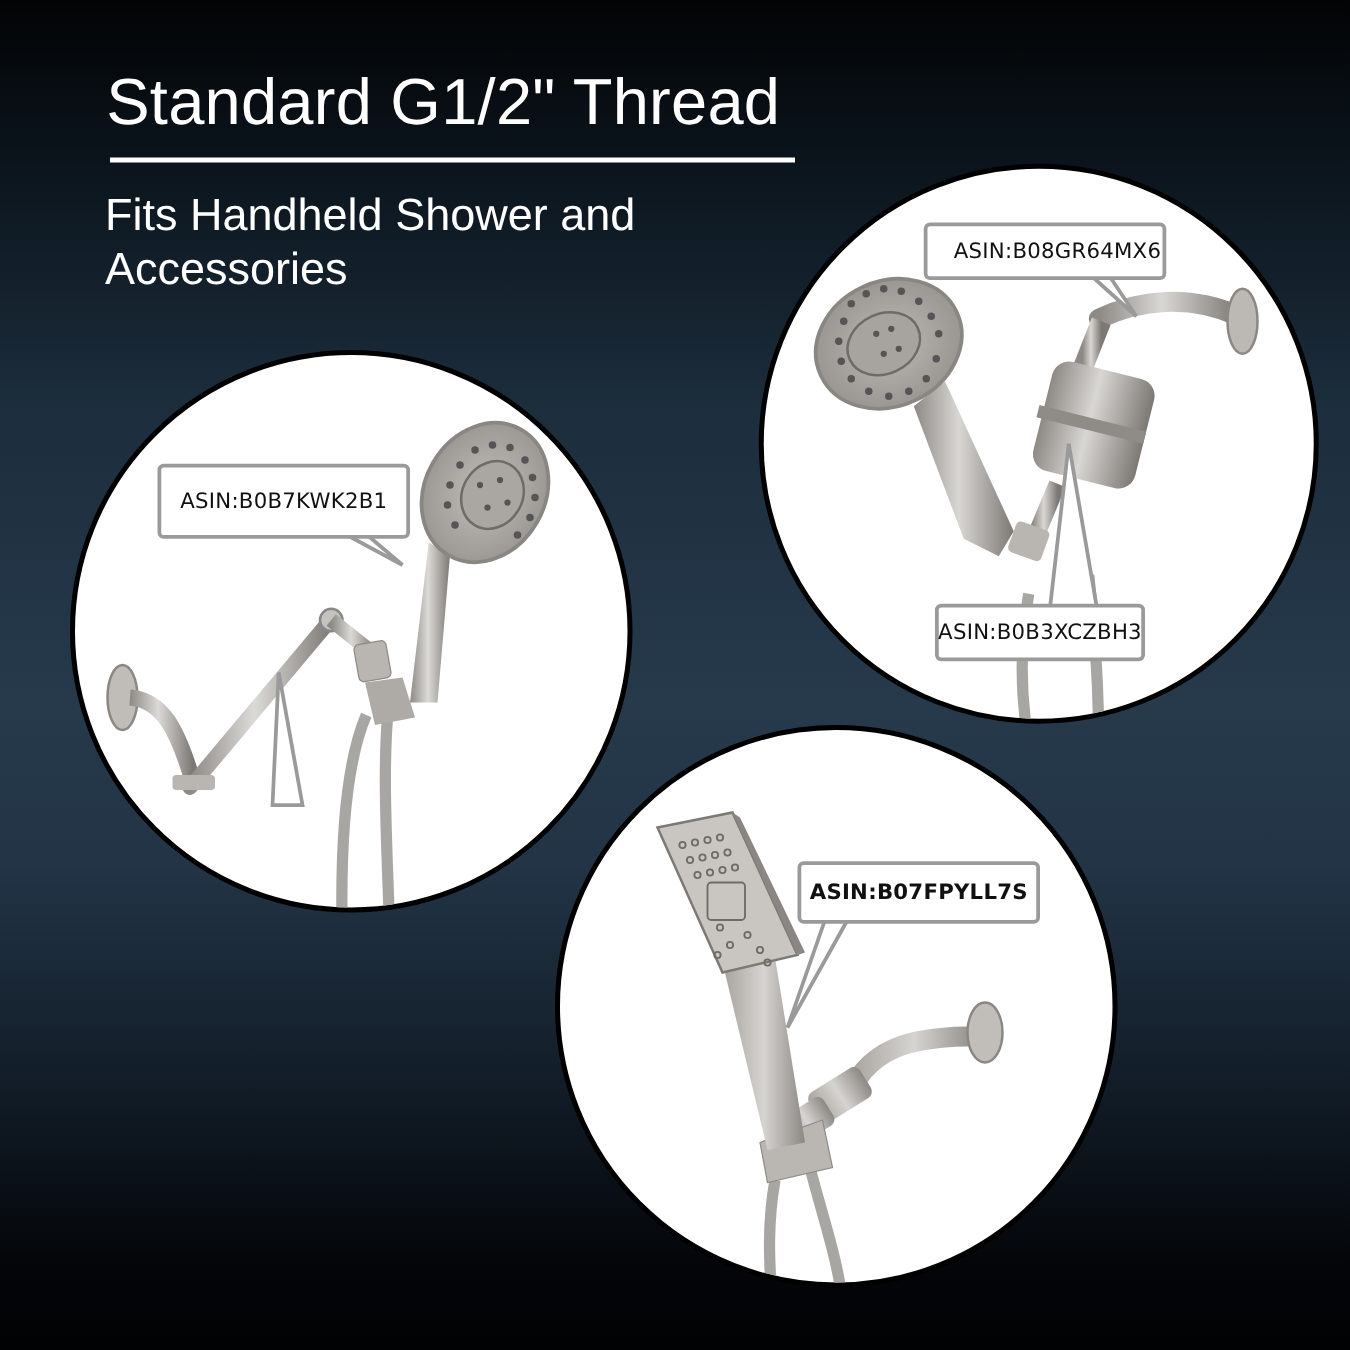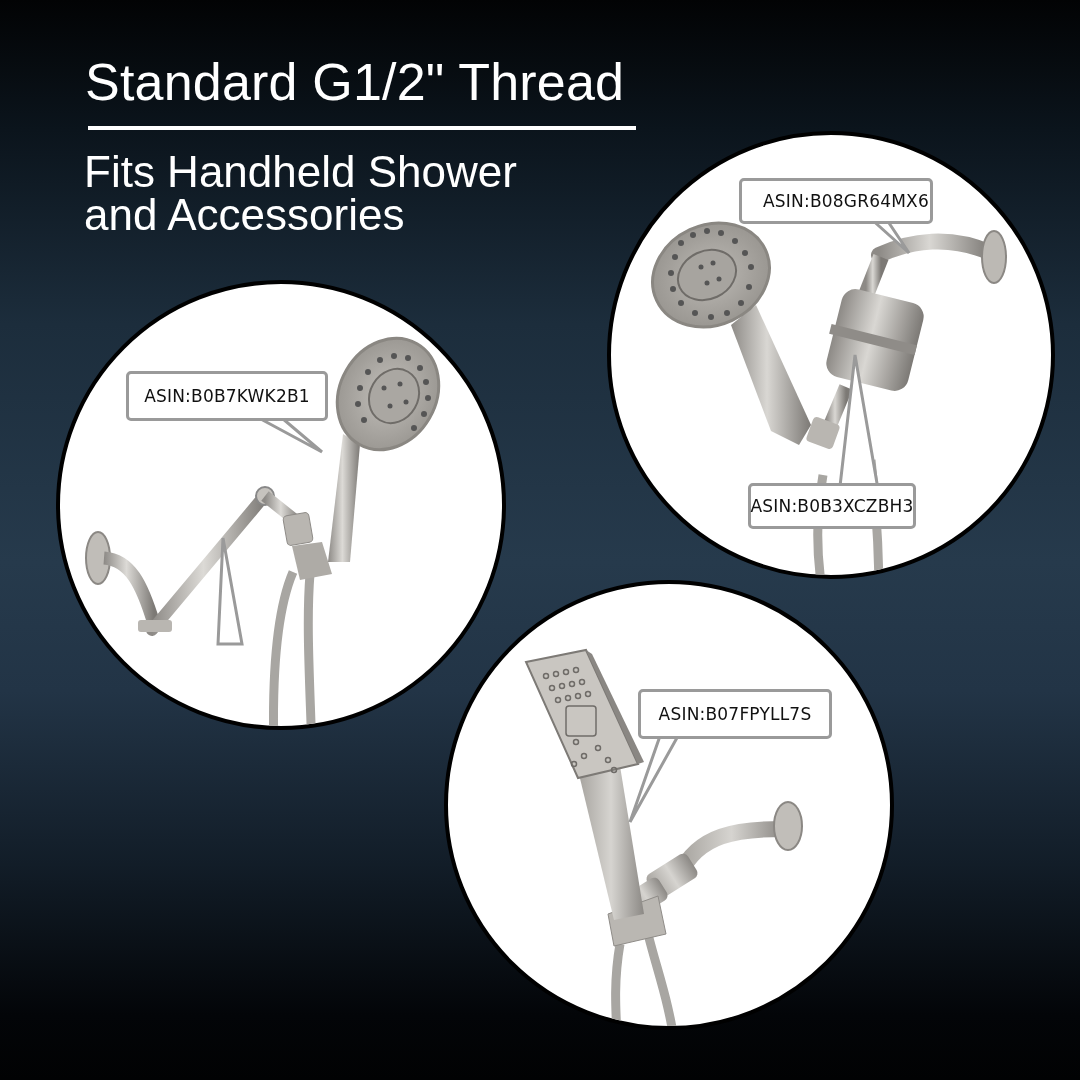--- a/index.html
+++ b/index.html
@@ -1,21 +1,21 @@
 <!DOCTYPE html>
 <html><head>
 <meta charset="utf-8">
 <style>
   html,body{margin:0;padding:0;}
   body{width:1080px;height:1080px;overflow:hidden;position:relative;
     background:linear-gradient(180deg,#020304 0%,#0b141c 12%,#1c2d3c 30%,#263a4c 52%,#223446 64%,#121d28 80%,#030508 94%,#010203 100%);
     font-family:"Liberation Sans",sans-serif;}
   .title{position:absolute;left:85px;top:52px;color:#fff;font-size:52px;font-weight:400;letter-spacing:0.2px;white-space:nowrap;}
   .rule{position:absolute;left:88px;top:126px;width:548px;height:4px;background:#fff;}
-  .subtitle{position:absolute;left:84px;top:150px;color:#fff;font-size:44px;font-weight:300;line-height:43px;width:470px;}
+  .subtitle{position:absolute;left:84px;top:150px;color:#fff;font-size:36px;font-weight:300;line-height:43px;width:470px;}
   .circle{position:absolute;border-radius:50%;background:#fff;border:4px solid #000;box-sizing:border-box;overflow:hidden;}
   .circle svg{position:absolute;left:0;top:0;}
   .label{position:absolute;background:#fff;border:3px solid #9a9a9a;border-radius:5px;box-sizing:border-box;
     color:#111;font-family:"DejaVu Sans",sans-serif;font-size:17px;letter-spacing:0.2px;
     display:flex;align-items:center;justify-content:center;white-space:nowrap;}
 </style>
 </head>
 <body>
 
 <div class="title">Standard G1/2" Thread</div>
@@ -130,21 +130,21 @@
         <circle cx="304" cy="136" r="3"></circle>
       <circle cx="324" cy="104" r="2.5"></circle>
         <circle cx="340" cy="100" r="2.5"></circle>
         <circle cx="330" cy="122" r="2.5"></circle>
         <circle cx="346" cy="118" r="2.5"></circle>
     </g>
 
     <polygon points="158,112 196,112 262,168" fill="#fff" stroke="#9a9a9a" stroke-width="3"></polygon>
     <polygon points="158,360 163,254 182,360" fill="#fff" stroke="#9a9a9a" stroke-width="3"></polygon>
   </svg>
-  <div class="label" style="left:66px;top:87px;width:202px;height:50px;">ASIN:B0B7KWK2B1</div>
+  <div class="label" style="left:66px;top:87px;width:202px;height:60px;">ASIN:B0B7KWK2B1</div>
 </div>
 
 <div class="circle" style="left:444px;top:580px;width:450px;height:450px;">
   <svg width="450" height="450" viewBox="0 0 450 450">
     <defs>
       <linearGradient id="metal3" x1="0" y1="0" x2="1" y2="0">
         <stop offset="0" stop-color="#a6a39e"></stop>
           <stop offset="0.5" stop-color="#d6d4d0"></stop>
           <stop offset="1" stop-color="#8c8985"></stop>
       </linearGradient>
@@ -182,14 +182,14 @@
       <circle cx="128" cy="158" r="2.5"></circle>
         <circle cx="150" cy="164" r="2.5"></circle>
         <circle cx="136" cy="172" r="2.5"></circle>
         <circle cx="160" cy="176" r="2.5"></circle>
       <circle cx="126" cy="180" r="2.5"></circle>
         <circle cx="166" cy="186" r="2.5"></circle>
     </g>
 
     <polygon points="92,152 110,152 62,238" fill="#fff" stroke="#9a9a9a" stroke-width="3" transform="translate(120,0)"></polygon>
   </svg>
-  <div class="label" style="left:190px;top:105px;width:194px;height:50px;">ASIN:B07FPYLL7S</div>
+  <div class="label" style="left:190px;top:105px;width:194px;height:50px;font-weight:bold;">ASIN:B07FPYLL7S</div>
 </div>
 
 </body></html>

